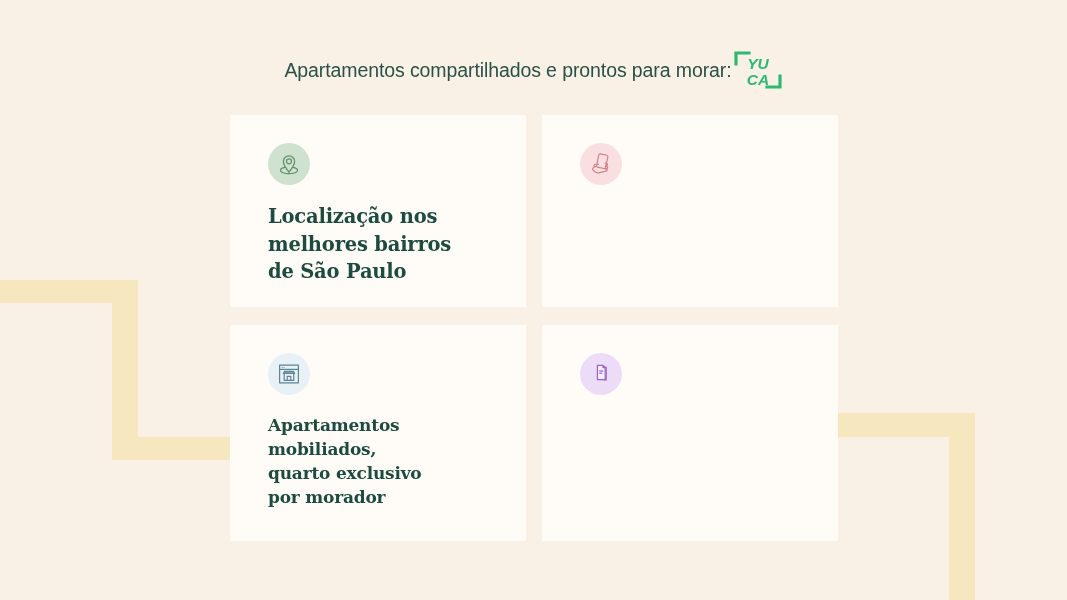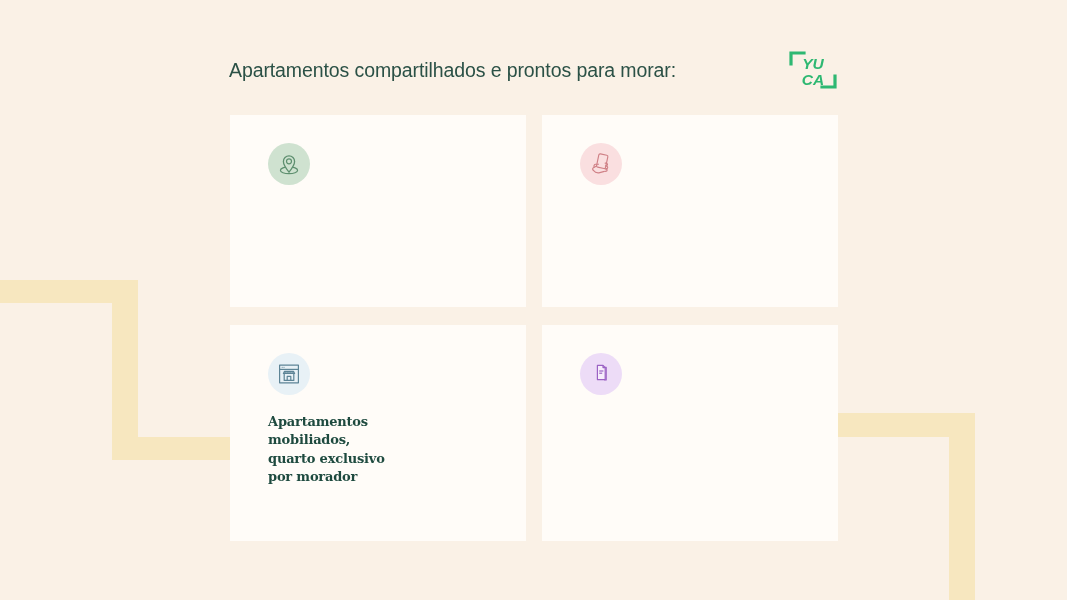--- a/index.html
+++ b/index.html
@@ -41,21 +41,21 @@
 
   
   .header {
     position: absolute;
     left: 229px;
     top: 50px;
     width: 610px;
     height: 40px;
     display: flex;
     align-items: center;
-    justify-content: space-between;
+    justify-content: center;
   }
   .header-title {
     font-size: 19.5px;
     font-weight: 400;
     color: #2b5146;
     letter-spacing: -0.1px;
     white-space: nowrap;
   }
   .logo {
     position: relative;
@@ -97,21 +97,21 @@
   .card-title {
     font-family: "DejaVu Serif", "Liberation Serif", serif;
     font-size: 19.5px;
     font-weight: 700;
     line-height: 1.42;
     color: #1e4a3f;
     letter-spacing: -0.2px;
     margin: 0;
     white-space: pre-line;
   }
-  .card-r2 .card-title { font-size: 13px; }
+  .card-r2 .card-title { font-size: 17px; }
 </style>
 </head>
 <body>
 
 <div id="stage">
 
   <div class="deco deco-left-top"></div>
   <div class="deco deco-left-vert"></div>
   <div class="deco deco-left-bottom"></div>
   <div class="deco deco-right-top"></div>
@@ -134,20 +134,23 @@
   <div class="grid">
 
     <div class="card card-r1">
       <div class="card-icon" style="background:#cfe2d0">
         <svg width="26" height="26" viewBox="0 0 26 26" aria-hidden="true">
           <ellipse cx="13" cy="19.3" rx="8.6" ry="3.4" fill="none" stroke="#5e8f6f" stroke-width="1.2"></ellipse>
           <path d="M13 21.2 C13 21.2 18.6 13.9 18.6 10.4 A5.6 5.6 0 0 0 7.4 10.4 C7.4 13.9 13 21.2 13 21.2 Z" fill="#cfe2d0" stroke="#5e8f6f" stroke-width="1.3" stroke-linejoin="round"></path>
           <circle cx="13" cy="10.3" r="2.5" fill="none" stroke="#5e8f6f" stroke-width="1.2"></circle>
         </svg>
       </div>
+      <p class="card-title">Localização nos
+melhores bairros
+de São Paulo</p>
     </div>
 
     <div class="card card-r1">
       <div class="card-icon" style="background:#fadfe0">
         <svg width="26" height="26" viewBox="0 0 26 26" aria-hidden="true">
           <g fill="none" stroke="#cf8086" stroke-width="1.15" stroke-linejoin="round" stroke-linecap="round">
             <rect x="9.6" y="3.4" width="9.2" height="13.6" rx="1.4" transform="rotate(12 14.2 10.2)"></rect>
             <path d="M5.4 19.4 C4.4 18.4 4.4 17.4 5.4 16.8 L8.6 14.9"></path>
             <path d="M6.1 16.0 C5.6 14.6 6.3 13.4 7.6 13.3 L10.4 13.2"></path>
             <path d="M5.4 19.4 C6.8 21.2 9.4 22.2 11.8 21.6 L16.4 20.4"></path>

